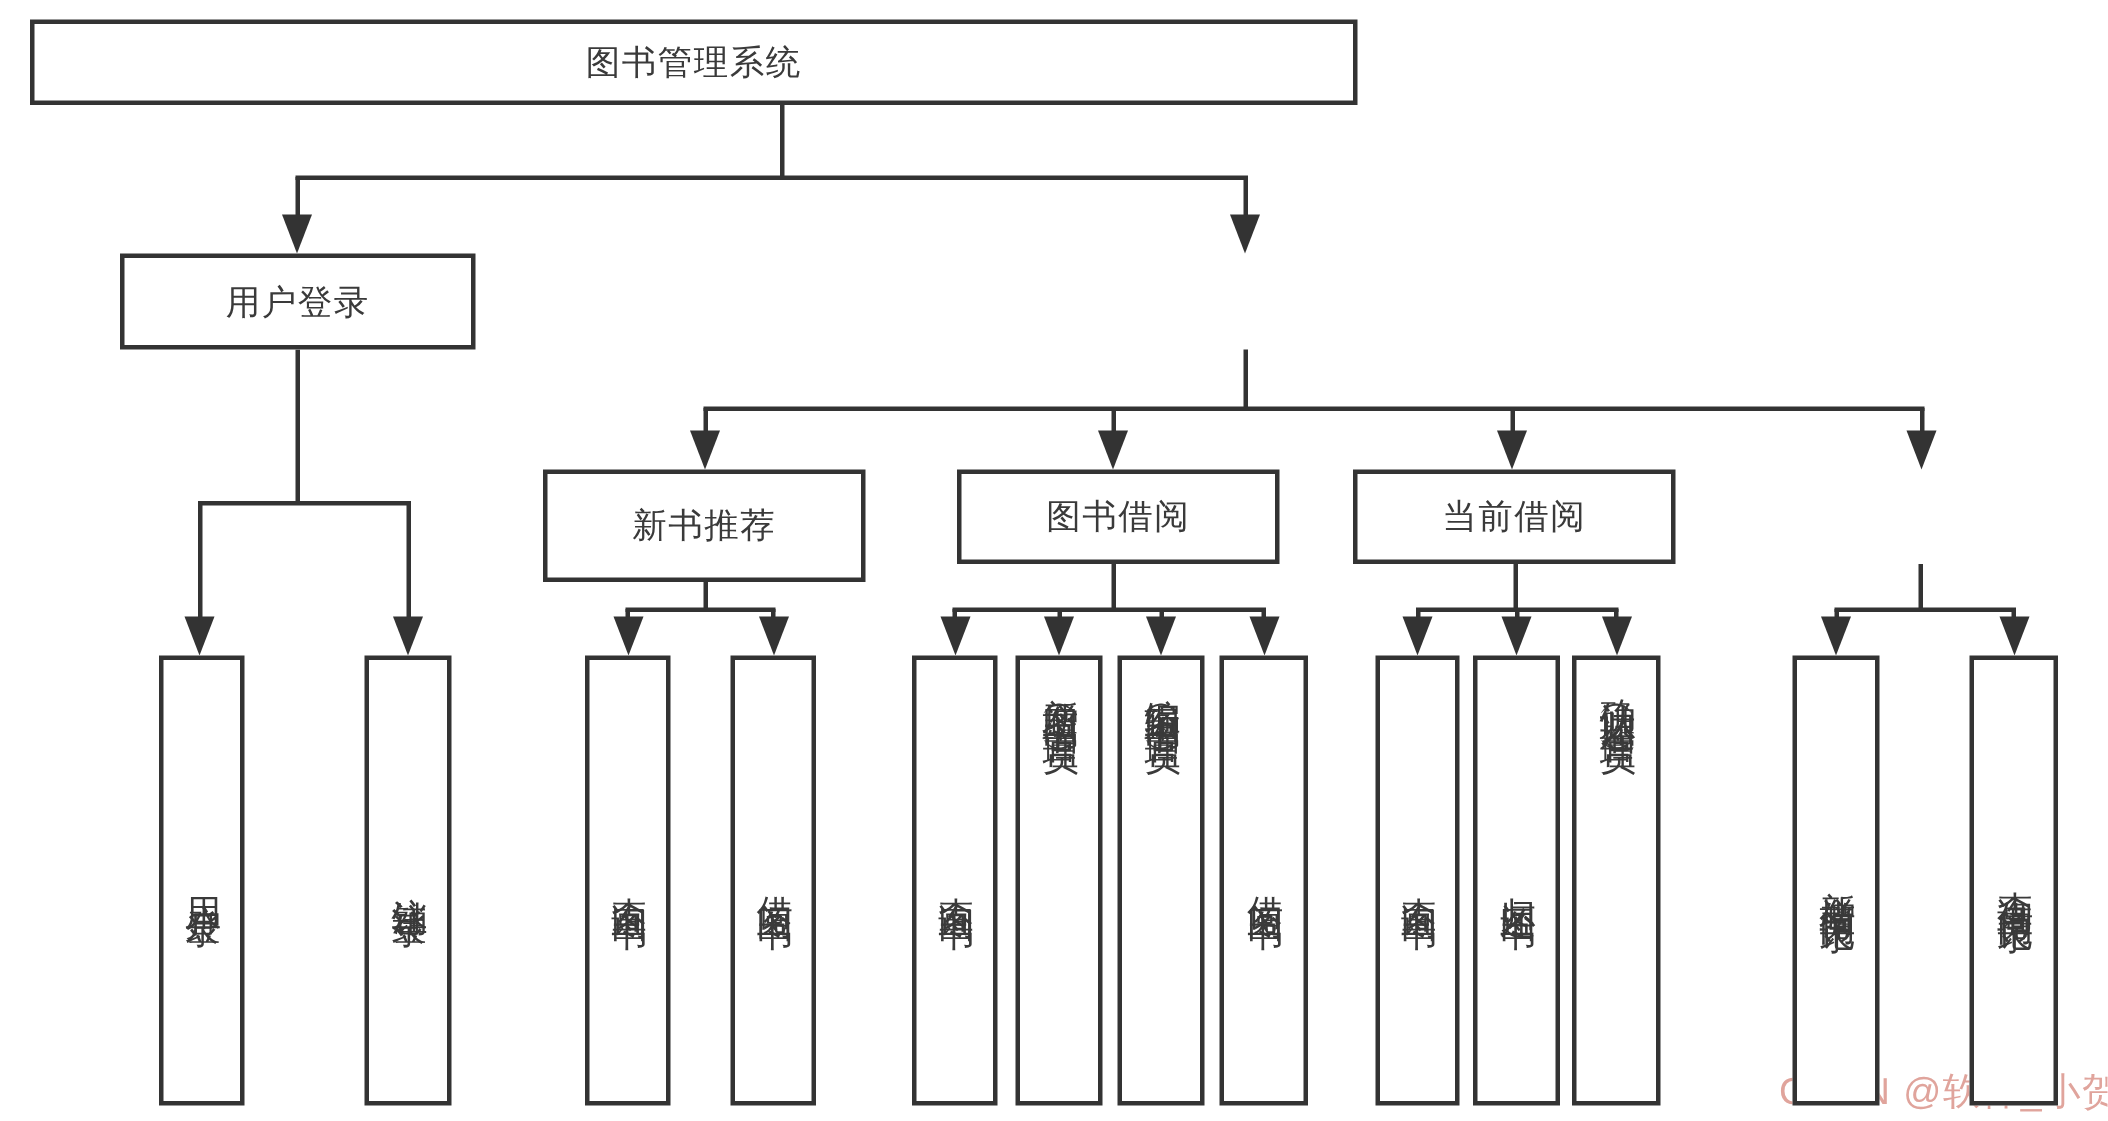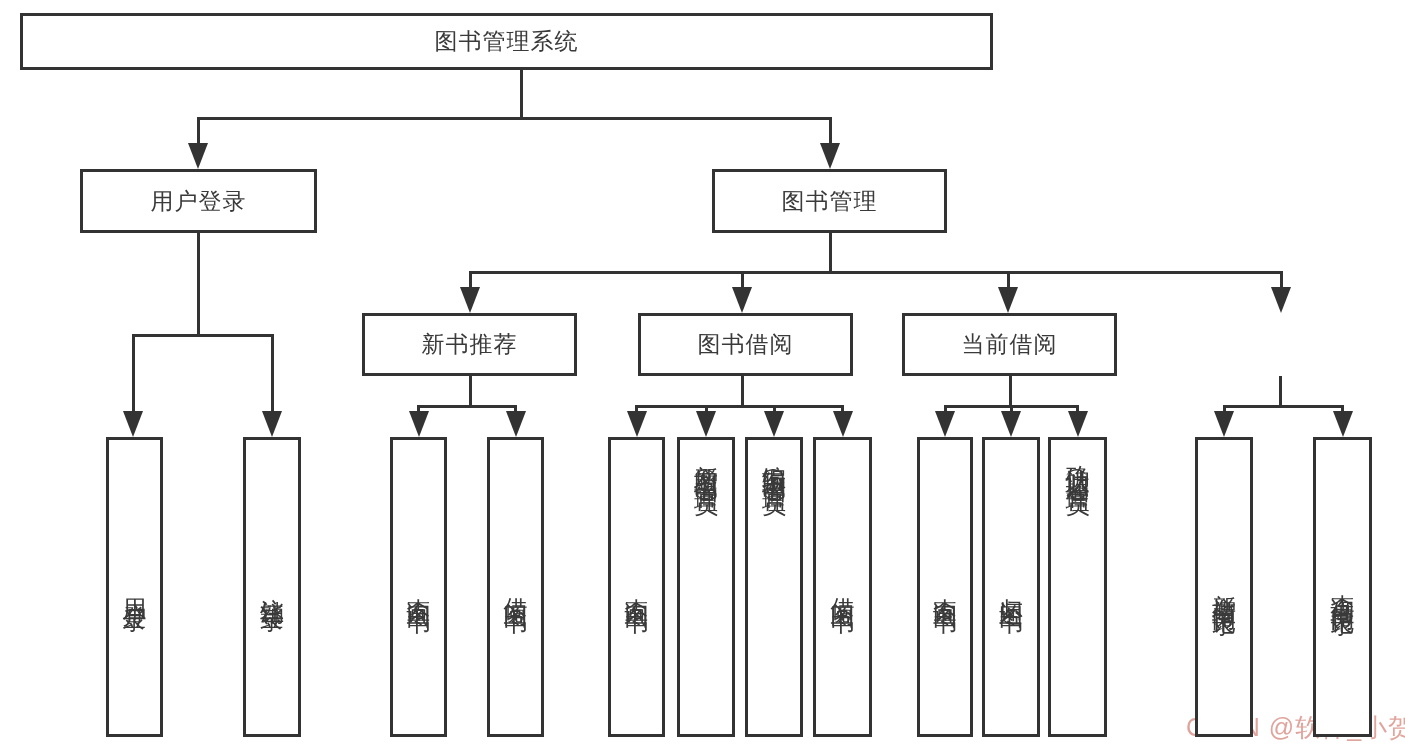--- a/index.html
+++ b/index.html
@@ -84,30 +84,27 @@
     <div class="arrow" style="left: 505.5px; top: 411px; border-top-color: rgb(51, 51, 51);"></div>
     <div class="arrow" style="left: 626.5px; top: 411px; border-top-color: rgb(51, 51, 51);"></div>
     <div class="arrow" style="left: 696px; top: 411px; border-top-color: rgb(51, 51, 51);"></div>
     <div class="arrow" style="left: 764px; top: 411px; border-top-color: rgb(51, 51, 51);"></div>
     <div class="arrow" style="left: 832.5px; top: 411px; border-top-color: rgb(51, 51, 51);"></div>
     <div class="arrow" style="left: 935px; top: 411px; border-top-color: rgb(51, 51, 51);"></div>
     <div class="arrow" style="left: 1001px; top: 411px; border-top-color: rgb(51, 51, 51);"></div>
     <div class="arrow" style="left: 1067.5px; top: 411px; border-top-color: rgb(51, 51, 51);"></div>
     <div class="arrow" style="left: 1214px; top: 411px; border-top-color: rgb(51, 51, 51);"></div>
     <div class="arrow" style="left: 1332.5px; top: 411px; border-top-color: rgb(51, 51, 51);"></div>
-    <div class="node h" style="left: 20px; top: 13px; width: 973px; height: 57px; border-color: rgb(51, 51, 51); background: rgb(255, 255, 255); color: rgb(58, 58, 58);">
+    <div class="node h" style="left: 20px; top: 13px; width: 885px; height: 57px; border-color: rgb(51, 51, 51); background: rgb(255, 255, 255); color: rgb(58, 58, 58);">
       <span>图书管理系统</span>
     </div>
     <div class="node h" style="left: 80px; top: 169px; width: 237px; height: 64px; border-color: rgb(51, 51, 51); background: rgb(255, 255, 255); color: rgb(58, 58, 58);">
       <span>用户登录</span>
     </div>
-    <div class="node h" style="left: 712px; top: 169px; width: 235px; height: 64px; border-color: rgb(51, 51, 51); background: rgb(255, 255, 255); color: rgb(58, 58, 58);">
-      <span>图书管理</span>
-    </div>
-    <div class="node h" style="left: 362px; top: 313px; width: 215px; height: 63px; border-color: rgb(51, 51, 51); background: rgb(255, 255, 255); color: rgb(58, 58, 58);">
+    <div class="node h" style="left: 362px; top: 313px; width: 215px; height: 75px; border-color: rgb(51, 51, 51); background: rgb(255, 255, 255); color: rgb(58, 58, 58);">
       <span>新书推荐</span>
     </div>
     <div class="node h" style="left: 638px; top: 313px; width: 215px; height: 63px; border-color: rgb(51, 51, 51); background: rgb(255, 255, 255); color: rgb(58, 58, 58);">
       <span>图书借阅</span>
     </div>
     <div class="node h" style="left: 902px; top: 313px; width: 215px; height: 63px; border-color: rgb(51, 51, 51); background: rgb(255, 255, 255); color: rgb(58, 58, 58);">
       <span>当前借阅</span>
     </div>
     <div class="node v" style="left: 106px; top: 437px; width: 57px; height: 300px; border-color: rgb(51, 51, 51); background: rgb(255, 255, 255); color: rgb(58, 58, 58);">
       <span>用户登录</span>

